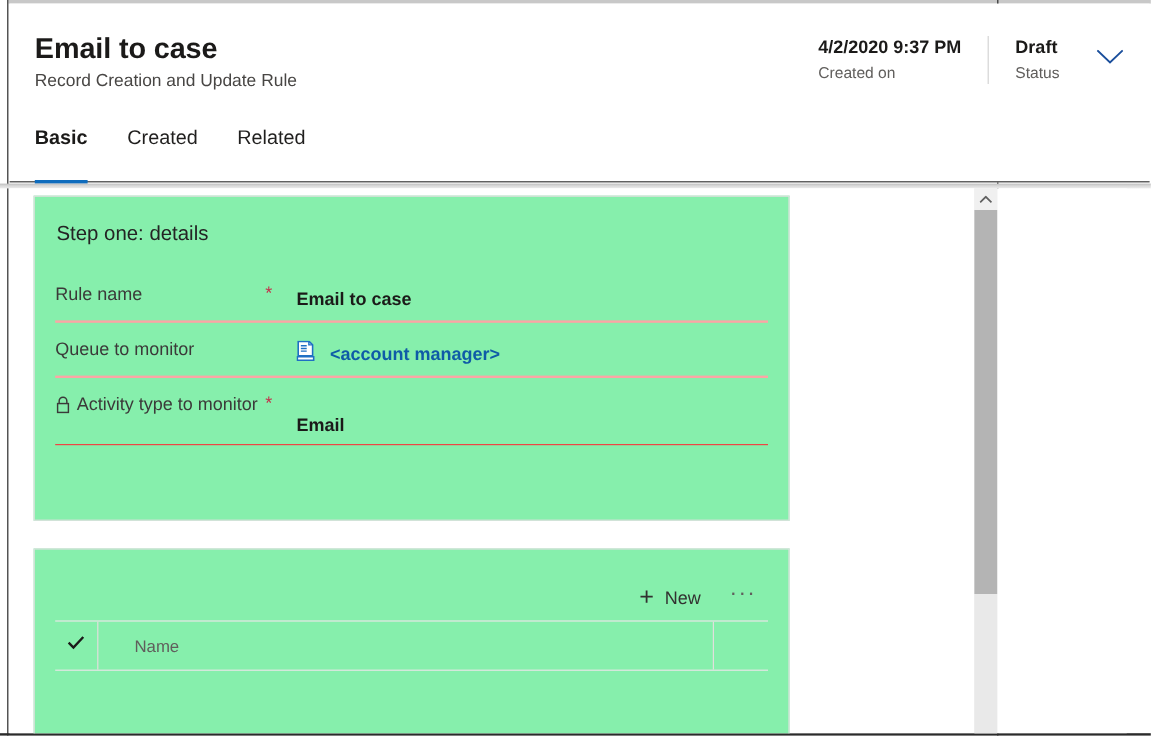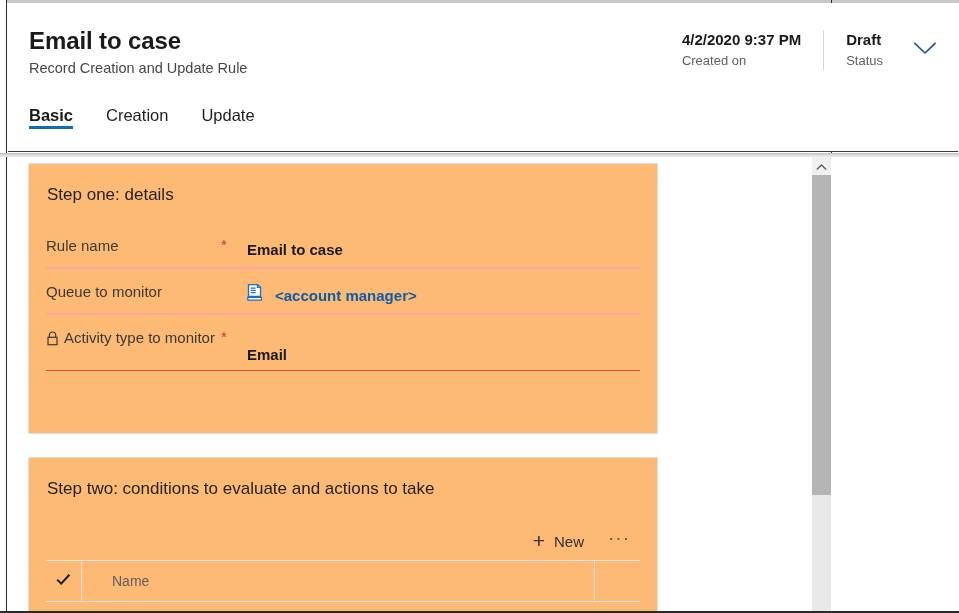--- a/index.html
+++ b/index.html
@@ -137,21 +137,21 @@
     top: 100px;
     display: flex;
     align-items: flex-end;
   }
   .tab {
     position: relative;
     font-size: 16.5px;
     color: #201f1e;
     line-height: 24px;
     margin-right: 33px;
-    padding-bottom: 2px;
+    padding-bottom: 26px;
     cursor: pointer;
     white-space: nowrap;
   }
   .tab.active {
     font-weight: bold;
     color: #1b1a19;
   }
   .tab.active::after {
     content: "";
     position: absolute;
@@ -168,21 +168,21 @@
     left: 8px;
     top: 157px;
     width: 931px;
     bottom: 2px;
     background: #ffffff;
     overflow: hidden;
   }
 
   .card {
     position: absolute;
-    background: #fdba74;
+    background: #86efac;
     border: 1px solid #dfdfdf;
     box-sizing: border-box;
   }
   .card-one {
     left: 20px;
     top: 6px;
     width: 630px;
     height: 271px;
   }
   .card-two {
@@ -401,22 +401,22 @@
         <span>
           <svg width="22" height="13" viewBox="0 0 22 13" fill="none" xmlns="http://www.w3.org/2000/svg">
             <path d="M1 1.5 L11 11 L21 1.5" stroke="#1b4f9c" stroke-width="1.6" fill="none" stroke-linecap="square"></path>
           </svg>
         </span>
       </div>
     </div>
 
     <div class="tabs">
       <div class="tab active">Basic</div>
-      <div class="tab">Creation</div>
-      <div class="tab">Update</div>
+      <div class="tab">Created</div>
+      <div class="tab">Related</div>
     </div>
   </div>
 
   <div class="header-divider-shadow"></div>
 
   <div class="content">
 
     <div class="card card-one">
       <div class="card-title">Step one: details</div>
 
@@ -459,21 +459,20 @@
             <span class="label-text">Activity type to monitor</span>
           </div>
           <div class="req-star">*</div>
           <div class="field-value tall">Email</div>
         </div>
 
       </div>
     </div>
 
     <div class="card card-two">
-      <div class="card-title">Step two: conditions to evaluate and actions to take</div>
 
       <div class="command-bar">
         <div class="cmd-btn">
           <span class="cmd-plus">+</span>
           <span>New</span>
         </div>
         <div class="cmd-overflow">···</div>
       </div>
 
       <div class="grid-header">

